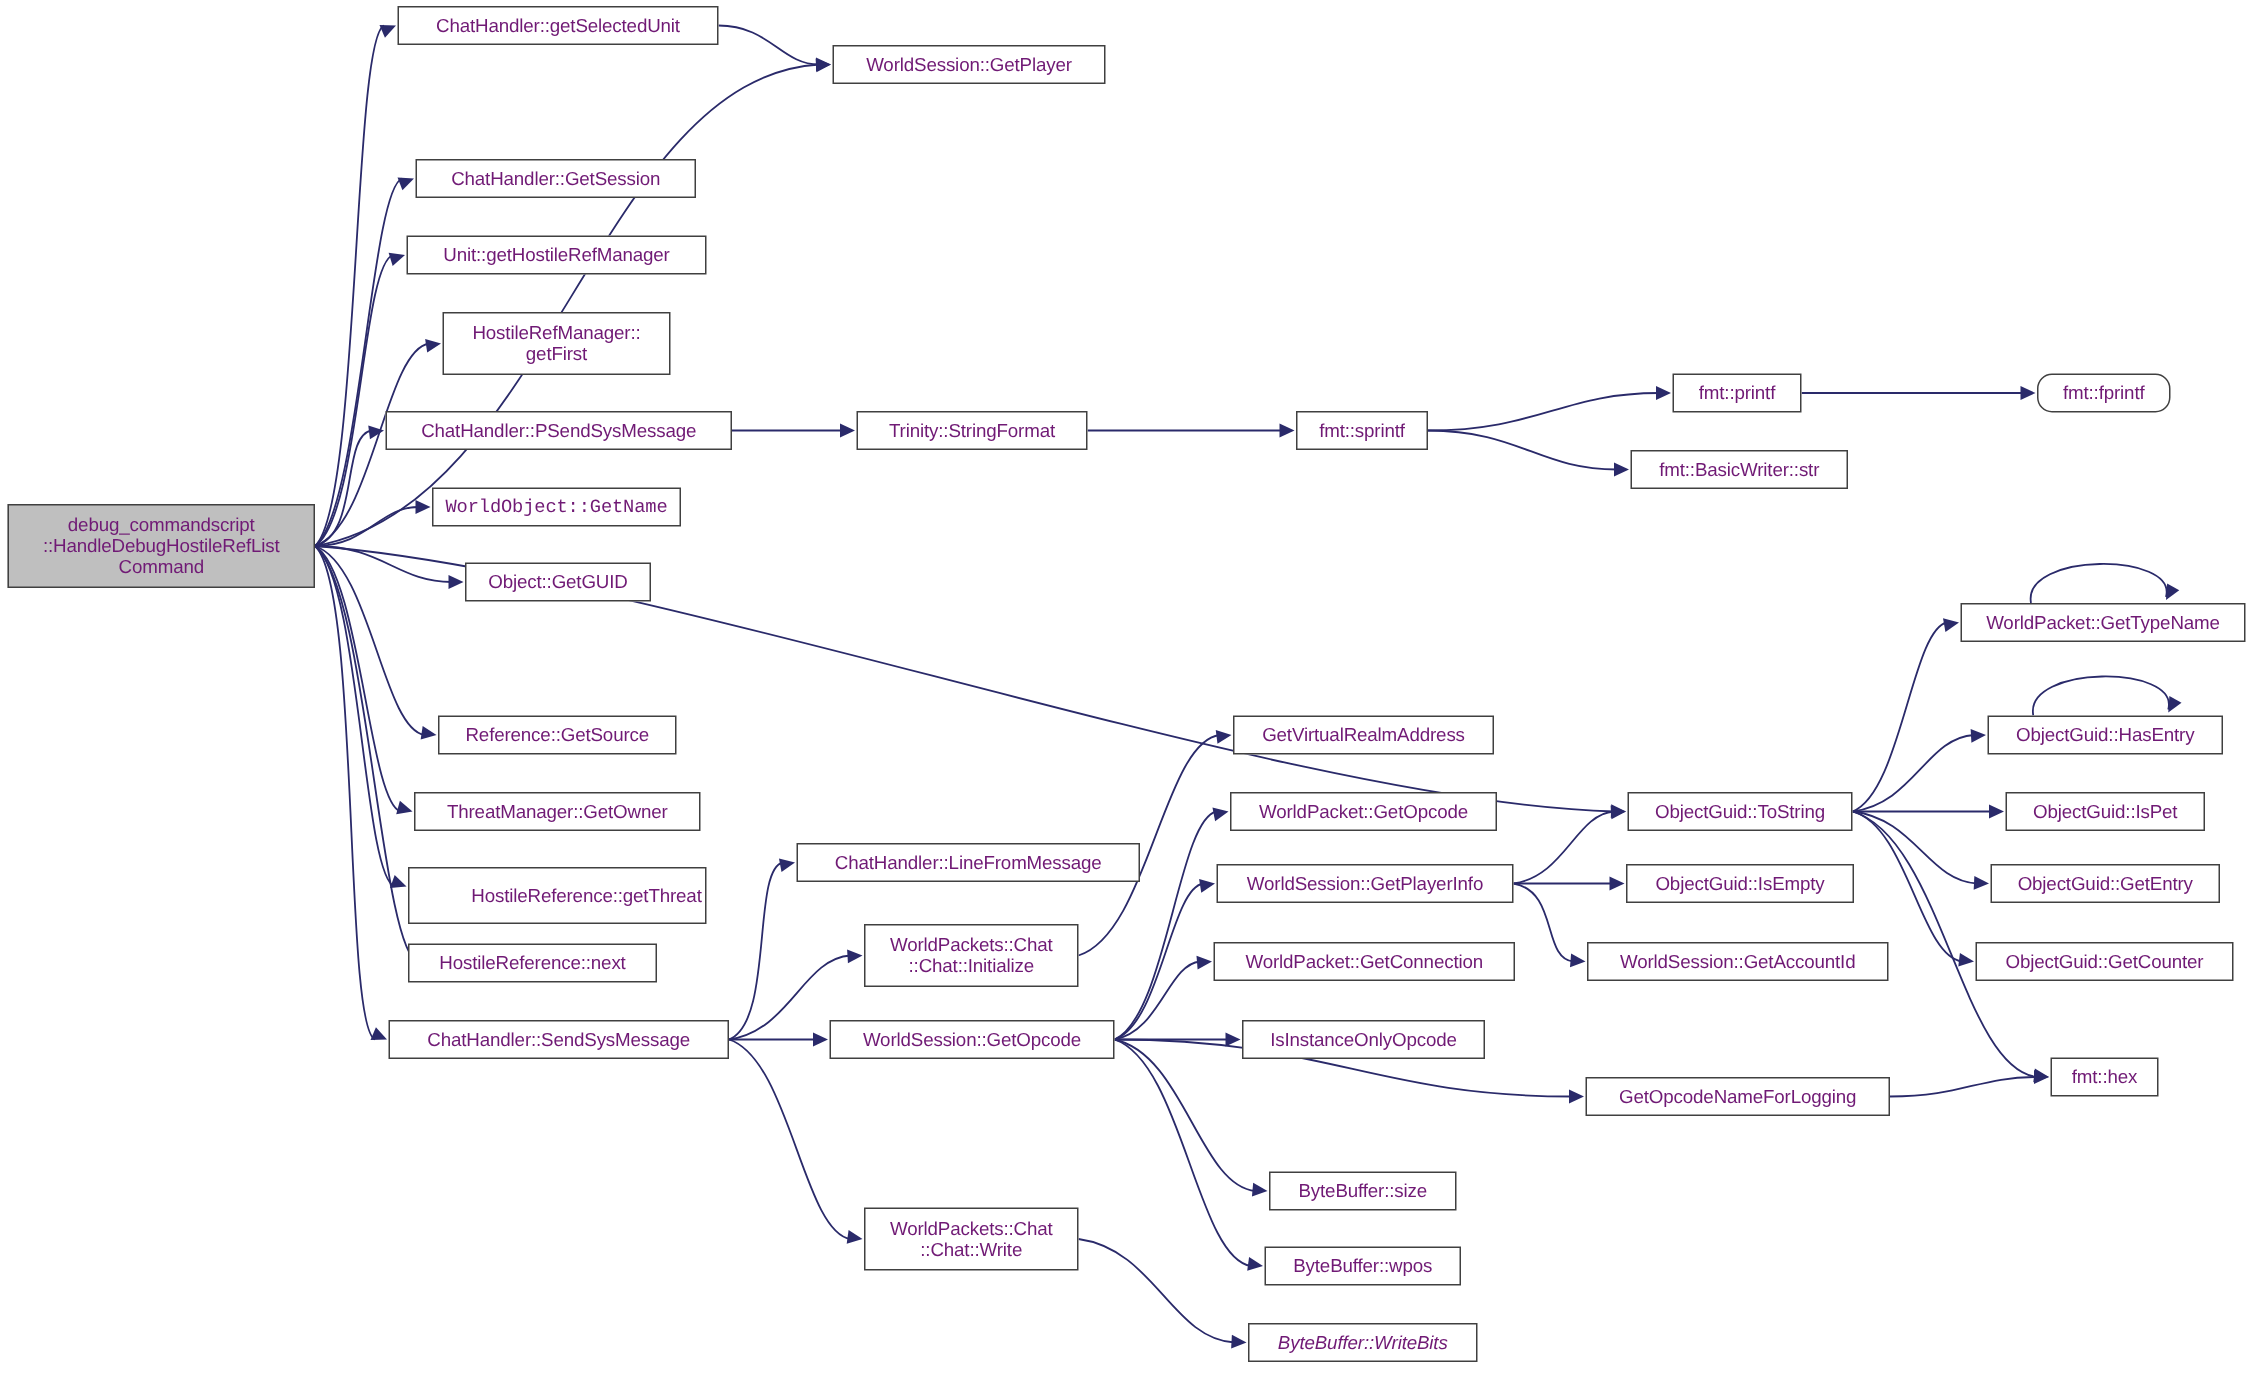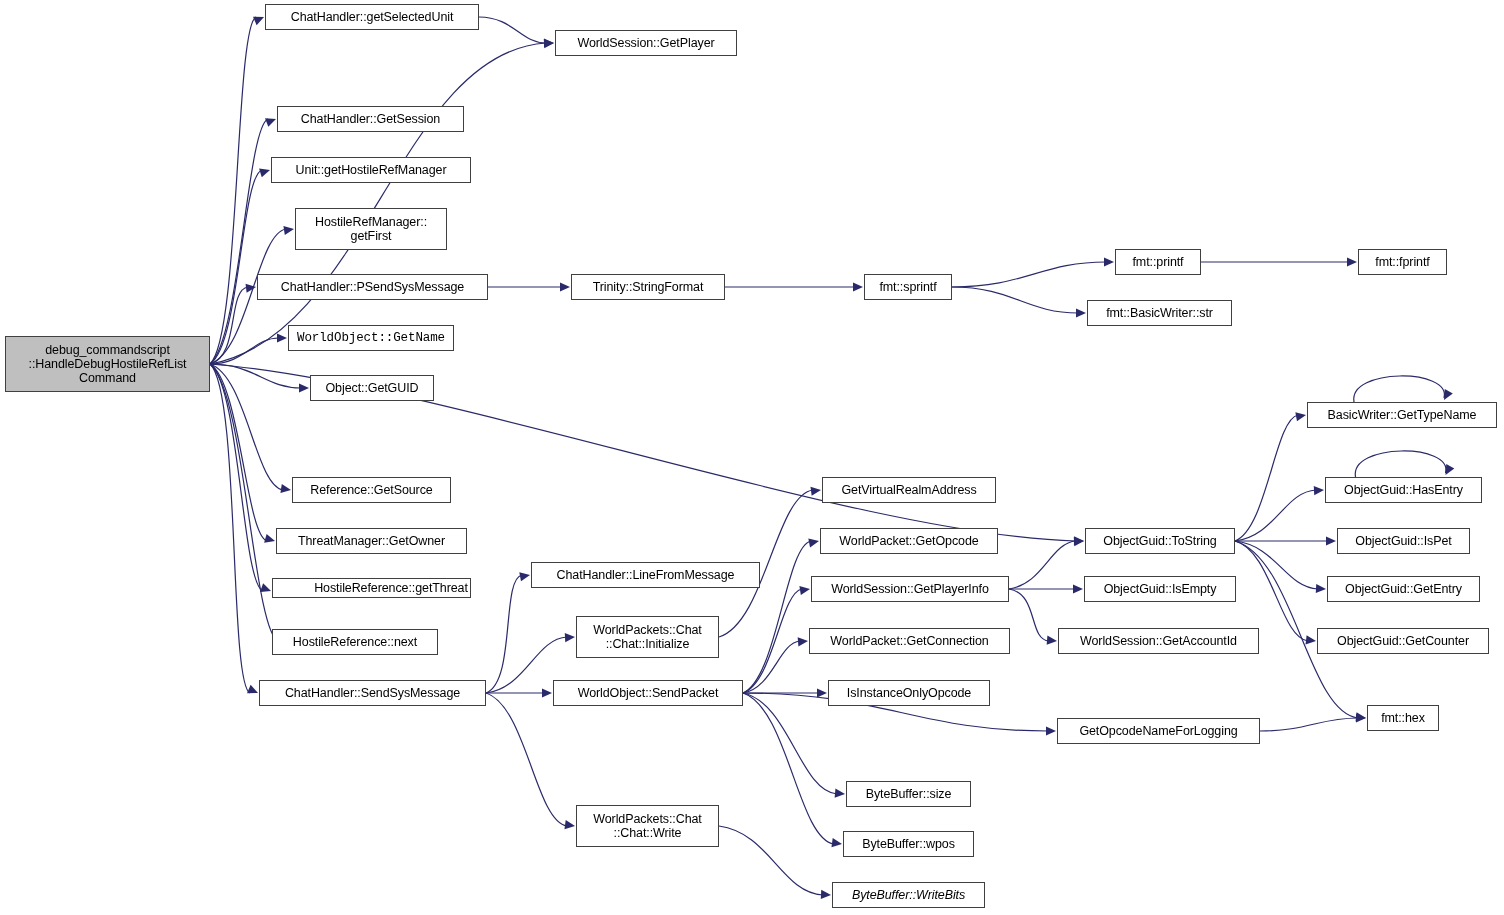--- a/index.html
+++ b/index.html
@@ -1,21 +1,21 @@
 <!DOCTYPE html>
 <html><head>
 <meta charset="utf-8">
 <style>
   html,body{margin:0;padding:0;background:#ffffff;}
   body{font-family:"Liberation Sans", sans-serif;}
   #canvas{position:relative;width:1504px;height:915px;background:#ffffff;overflow:hidden;}
   svg.edges{position:absolute;left:0;top:0;width:1504px;height:915px;}
   .node{position:absolute;box-sizing:border-box;border:1px solid #404040;background:#ffffff;
         display:flex;align-items:center;justify-content:center;text-align:center;
-        font-family:"Liberation Sans", sans-serif;font-size:12.5px;color:#000000;line-height:14px;
+        font-family:"Liberation Sans", sans-serif;font-size:12.5px;color:#701a75;line-height:14px;
         white-space:pre-line;letter-spacing:-0.1px;}
   .node.root{background:#bfbfbf;border-color:#404040;}
   .edge{fill:none;stroke:#2a2a6a;stroke-width:1.2;}
   .ahead{fill:#2a2a6a;stroke:none;}
 </style>
 </head>
 <body>
 
 <div id="canvas">
   <svg class="edges" id="edge-layer" viewBox="0 0 1504 915">
@@ -117,45 +117,45 @@
       <div class="node" style="left: 265px; top: 4px; width: 214px; height: 26px;">ChatHandler::getSelectedUnit</div>
       <div class="node" style="left: 555px; top: 30px; width: 182px; height: 26px;">WorldSession::GetPlayer</div>
       <div class="node" style="left: 277px; top: 106px; width: 187px; height: 26px;">ChatHandler::GetSession</div>
       <div class="node" style="left: 271px; top: 157px; width: 200px; height: 26px;">Unit::getHostileRefManager</div>
       <div class="node" style="left: 295px; top: 208px; width: 152px; height: 42px;">HostileRefManager::
 getFirst</div>
       <div class="node" style="left: 257px; top: 274px; width: 231px; height: 26px;">ChatHandler::PSendSysMessage</div>
       <div class="node" style="left: 571px; top: 274px; width: 154px; height: 26px;">Trinity::StringFormat</div>
       <div class="node" style="left: 864px; top: 274px; width: 88px; height: 26px;">fmt::sprintf</div>
       <div class="node" style="left: 1115px; top: 249px; width: 86px; height: 26px;">fmt::printf</div>
-      <div class="node" style="left: 1358px; top: 249px; width: 89px; height: 26px;">fmt::fprintf</div>
+      <div class="node" style="left: 1358px; top: 249px; width: 89px; height: 26px; border-radius: 10px;">fmt::fprintf</div>
       <div class="node" style="left: 1087px; top: 300px; width: 145px; height: 26px;">fmt::BasicWriter::str</div>
       <div class="node" style="left: 288px; top: 325px; width: 166px; height: 26px; font-family: Liberation Mono, monospace;">WorldObject::GetName</div>
       <div class="node" style="left: 310px; top: 375px; width: 124px; height: 26px;">Object::GetGUID</div>
-      <div class="node" style="left: 1307px; top: 402px; width: 190px; height: 26px;">BasicWriter::GetTypeName</div>
+      <div class="node" style="left: 1307px; top: 402px; width: 190px; height: 26px;">WorldPacket::GetTypeName</div>
       <div class="node" style="left: 1325px; top: 477px; width: 157px; height: 26px;">ObjectGuid::HasEntry</div>
       <div class="node" style="left: 292px; top: 477px; width: 159px; height: 26px;">Reference::GetSource</div>
       <div class="node" style="left: 822px; top: 477px; width: 174px; height: 26px;">GetVirtualRealmAddress</div>
       <div class="node" style="left: 1085px; top: 528px; width: 150px; height: 26px;">ObjectGuid::ToString</div>
       <div class="node" style="left: 1337px; top: 528px; width: 133px; height: 26px; text-align: right;">ObjectGuid::IsPet</div>
       <div class="node" style="left: 276px; top: 528px; width: 191px; height: 26px;">ThreatManager::GetOwner</div>
       <div class="node" style="left: 820px; top: 528px; width: 178px; height: 26px;">WorldPacket::GetOpcode</div>
       <div class="node" style="left: 531px; top: 562px; width: 229px; height: 26px;">ChatHandler::LineFromMessage</div>
       <div class="node" style="left: 811px; top: 576px; width: 198px; height: 26px;">WorldSession::GetPlayerInfo</div>
       <div class="node" style="left: 1084px; top: 576px; width: 152px; height: 26px;">ObjectGuid::IsEmpty</div>
       <div class="node" style="left: 1327px; top: 576px; width: 153px; height: 26px;">ObjectGuid::GetEntry</div>
-      <div class="node" style="left: 272px; top: 578px; width: 199px; height: 20px; padding-left: 39px;">HostileReference::getThreat</div>
+      <div class="node" style="left: 272px; top: 578px; width: 199px; height: 38px; padding-left: 39px;">HostileReference::getThreat</div>
       <div class="node" style="left: 576px; top: 616px; width: 143px; height: 42px;">WorldPackets::Chat
 ::Chat::Initialize</div>
       <div class="node" style="left: 809px; top: 628px; width: 201px; height: 26px;">WorldPacket::GetConnection</div>
       <div class="node" style="left: 1058px; top: 628px; width: 201px; height: 26px;">WorldSession::GetAccountId</div>
       <div class="node" style="left: 1317px; top: 628px; width: 172px; height: 26px;">ObjectGuid::GetCounter</div>
       <div class="node" style="left: 272px; top: 629px; width: 166px; height: 26px;">HostileReference::next</div>
       <div class="node" style="left: 259px; top: 680px; width: 227px; height: 26px;">ChatHandler::SendSysMessage</div>
-      <div class="node" style="left: 553px; top: 680px; width: 190px; height: 26px;">WorldObject::SendPacket</div>
+      <div class="node" style="left: 553px; top: 680px; width: 190px; height: 26px;">WorldSession::GetOpcode</div>
       <div class="node" style="left: 828px; top: 680px; width: 162px; height: 26px;">IsInstanceOnlyOpcode</div>
       <div class="node" style="left: 1057px; top: 718px; width: 203px; height: 26px;">GetOpcodeNameForLogging</div>
       <div class="node" style="left: 1367px; top: 705px; width: 72px; height: 26px;">fmt::hex</div>
       <div class="node" style="left: 846px; top: 781px; width: 125px; height: 26px;">ByteBuffer::size</div>
       <div class="node" style="left: 576px; top: 805px; width: 143px; height: 42px;">WorldPackets::Chat
 ::Chat::Write</div>
       <div class="node" style="left: 843px; top: 831px; width: 131px; height: 26px;">ByteBuffer::wpos</div>
       <div class="node" style="left: 832px; top: 882px; width: 153px; height: 26px; font-style: italic;">ByteBuffer::WriteBits</div>
     </div>
 </div>

